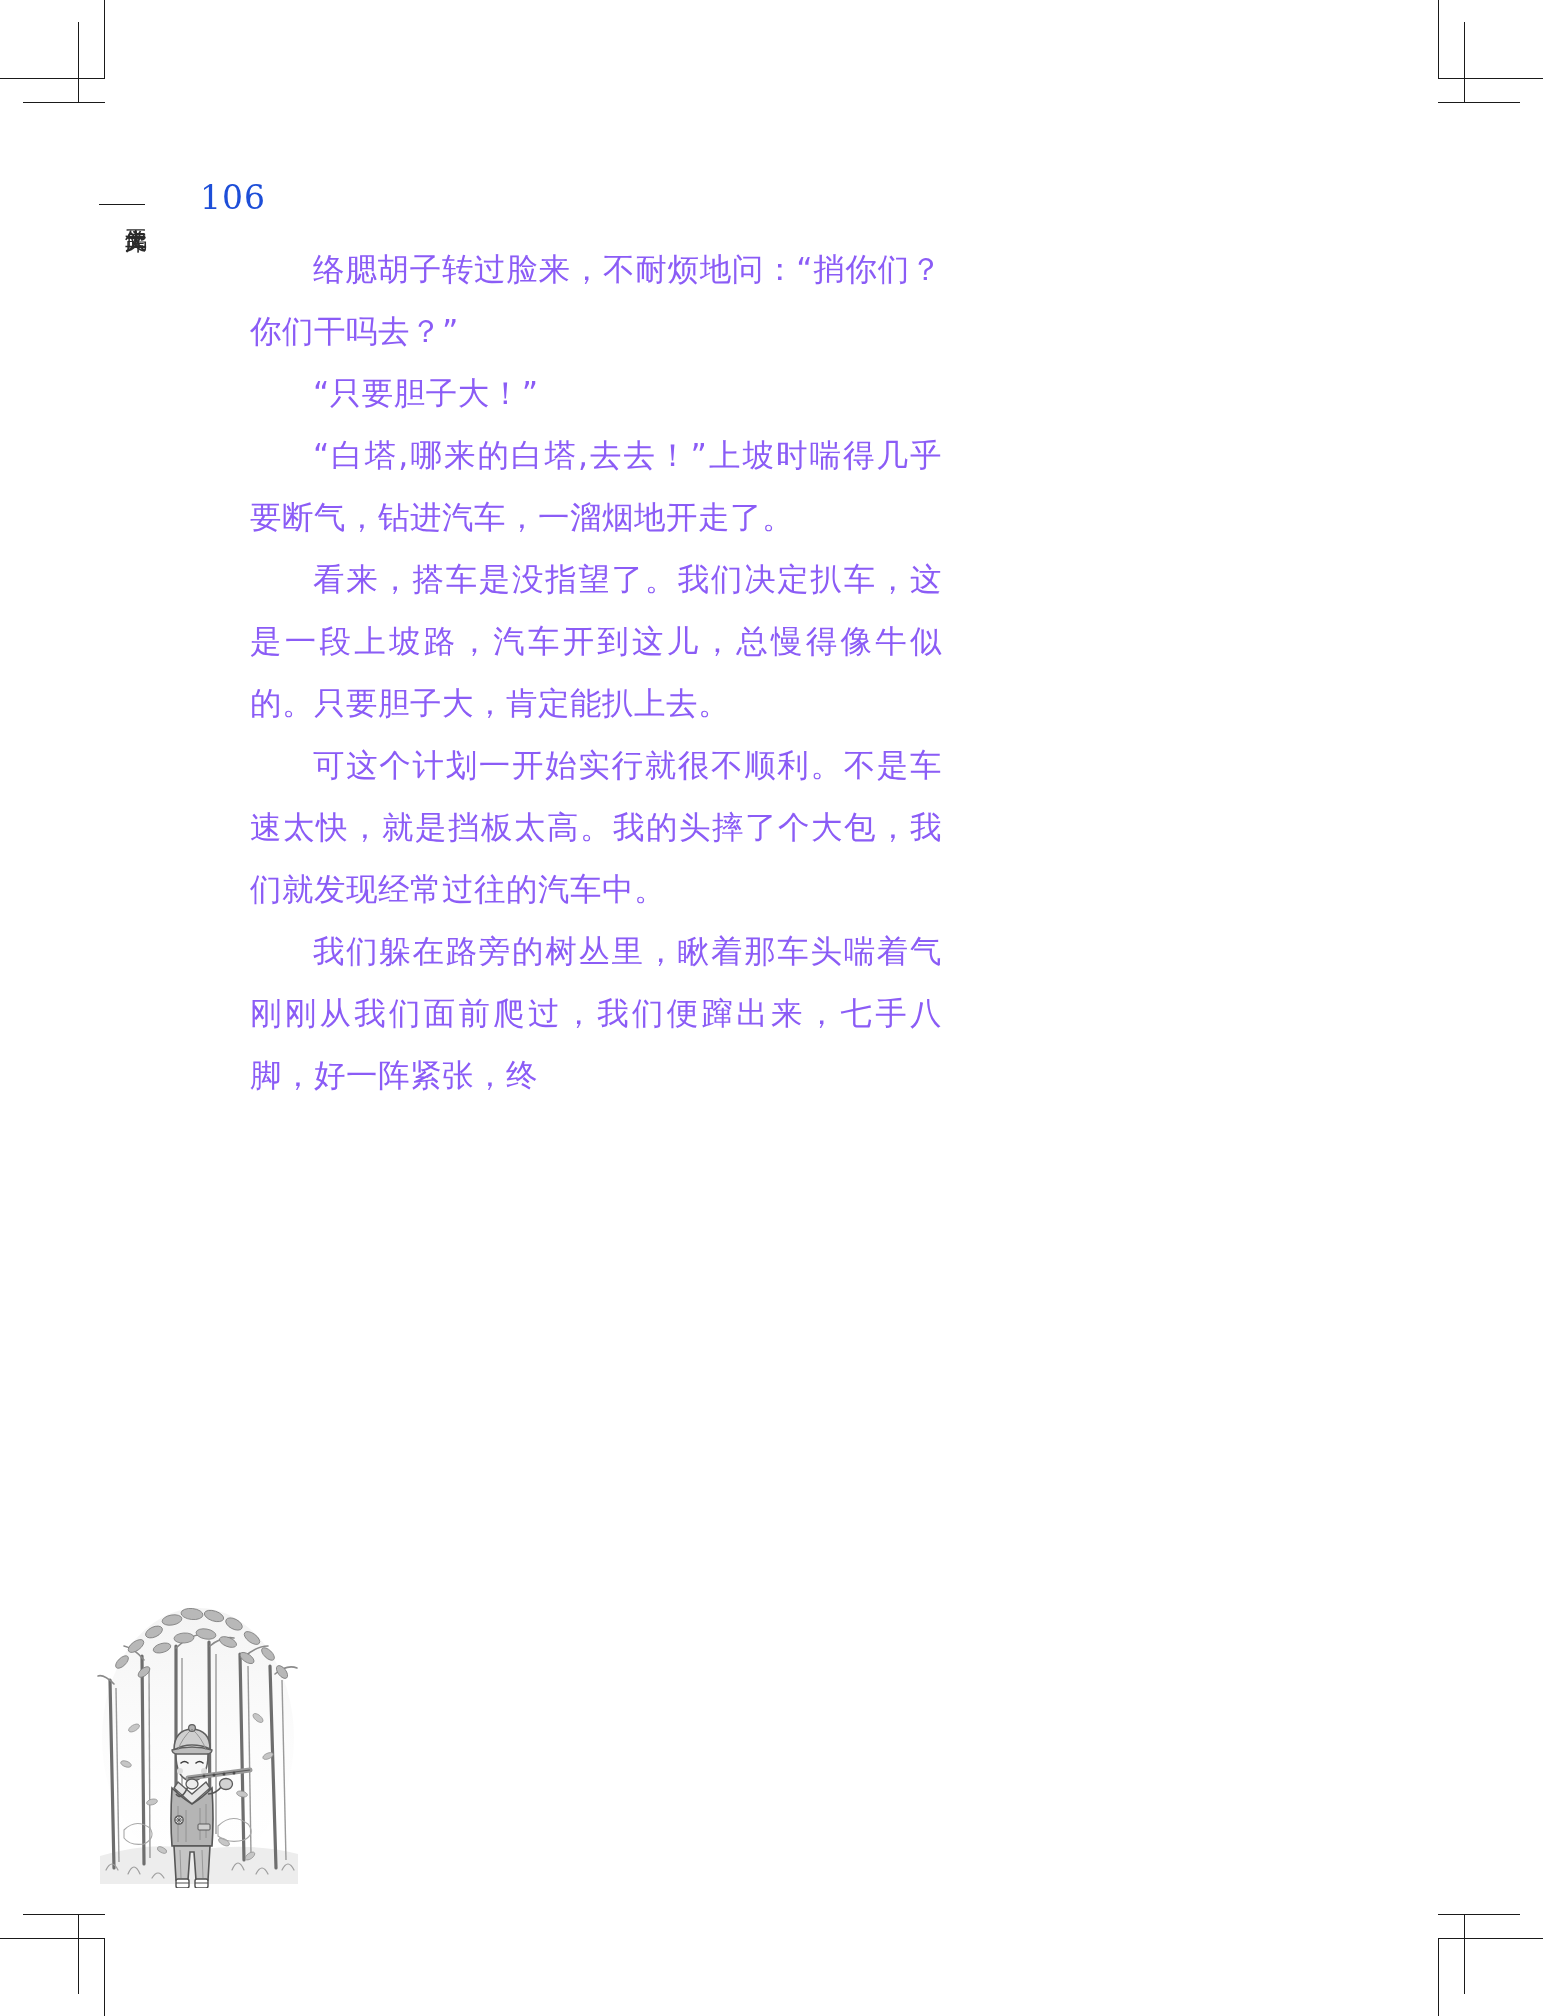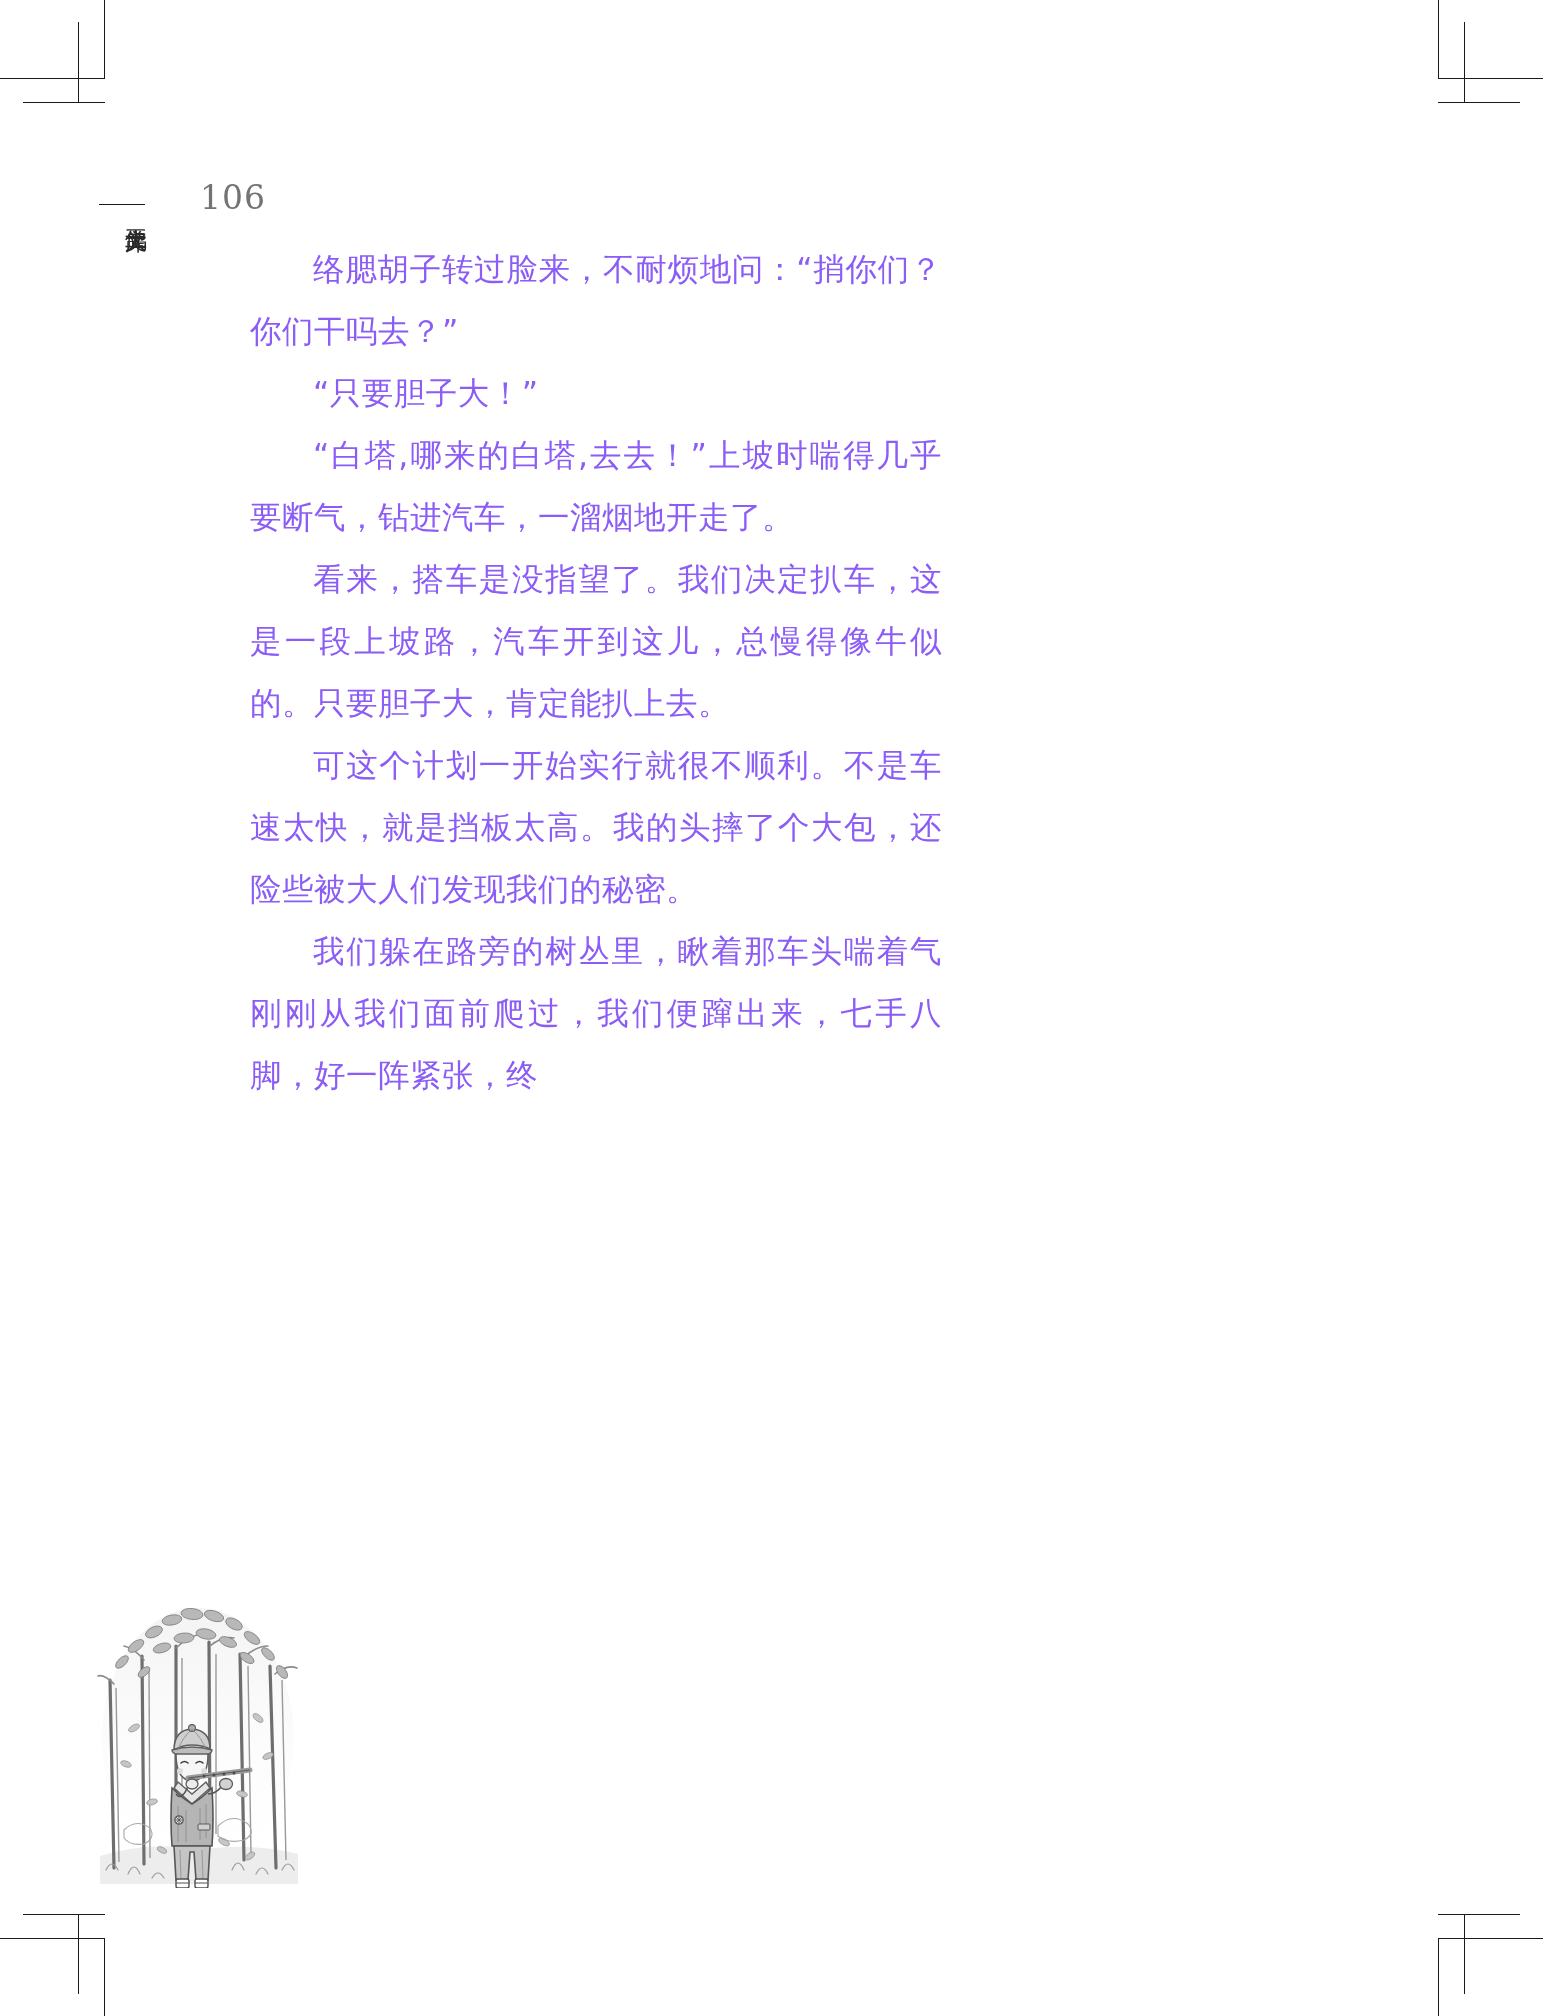--- a/index.html
+++ b/index.html
@@ -58,21 +58,21 @@
   .crop-br .h2 { left: 145px; top: 148px; width: 82px;  }
   .crop-br .v2 { left: 171px; top: 148px; height: 80px; }
 
   
   .folio {
     position: absolute;
     left: 200px;
     top: 178px;
     font-family: "DejaVu Serif", "Liberation Serif", serif;
     font-size: 33px;
-    color: #737373;
+    color: #1d4ed8;
     letter-spacing: 1px;
   }
 
   
   .running-head {
     position: absolute;
     left: 108px;
     top: 212px;
     width: 40px;
     font-size: 22px;
@@ -157,21 +157,21 @@
   <div class="folio">106</div>
 
   <div class="head-rule"></div>
   <div class="running-head">大王鸽文库</div>
 
   <div class="body-col">
     <p class="para">络腮胡子转过脸来，不耐烦地问：“捎你们？你们干吗去？”</p>
     <p class="para">“只要胆子大！”</p>
     <p class="para">“白塔,哪来的白塔,去去！”上坡时喘得几乎要断气，钻进汽车，一溜烟地开走了。</p>
     <p class="para">看来，搭车是没指望了。我们决定扒车，这是一段上坡路，汽车开到这儿，总慢得像牛似的。只要胆子大，肯定能扒上去。</p>
-    <p class="para">可这个计划一开始实行就很不顺利。不是车速太快，就是挡板太高。我的头摔了个大包，还险些被大人们发现我们的秘密。</p>
+    <p class="para">可这个计划一开始实行就很不顺利。不是车速太快，就是挡板太高。我的头摔了个大包，我们就发现经常过往的汽车中。</p>
     <p class="para">我们躲在路旁的树丛里，瞅着那车头喘着气刚刚从我们面前爬过，我们便蹿出来，七手八脚，好一阵紧张，终</p>
   </div>
 
   <div class="illus">
     <svg width="212" height="300" viewBox="0 0 212 300" xmlns="http://www.w3.org/2000/svg">
       <defs>
         <linearGradient id="mist" x1="0" y1="0" x2="0" y2="1">
           <stop offset="0%" stop-color="#f2f2f2" stop-opacity="0.9"></stop>
           <stop offset="100%" stop-color="#ffffff" stop-opacity="0.2"></stop>
         </linearGradient>

